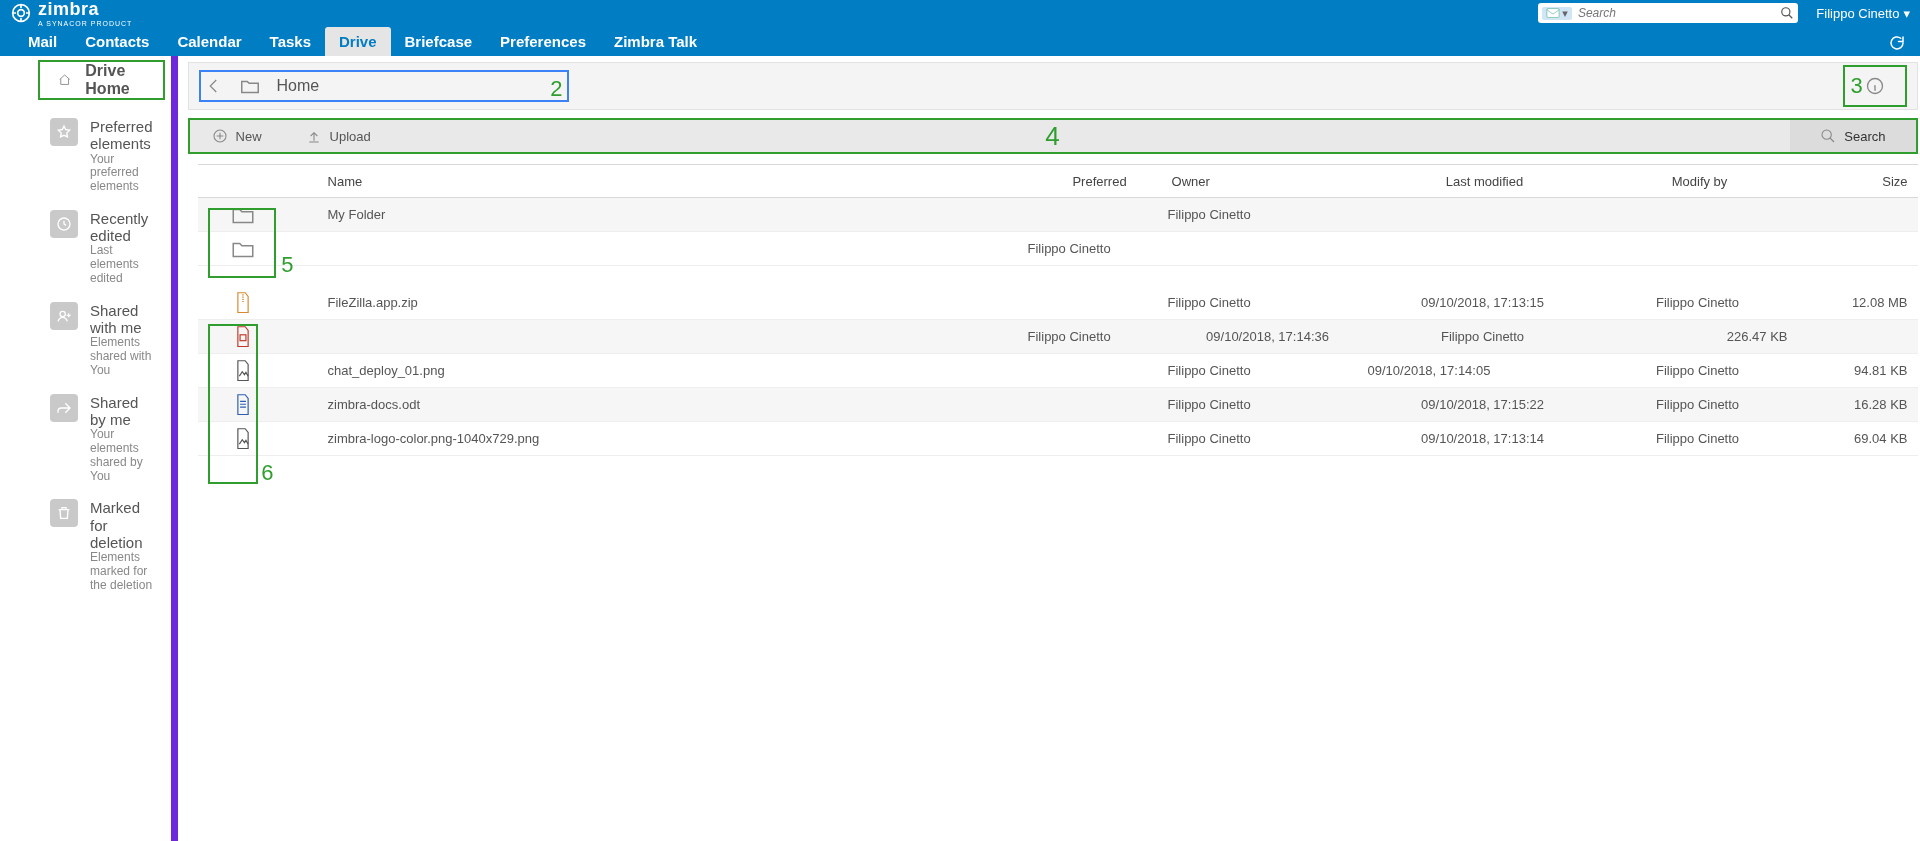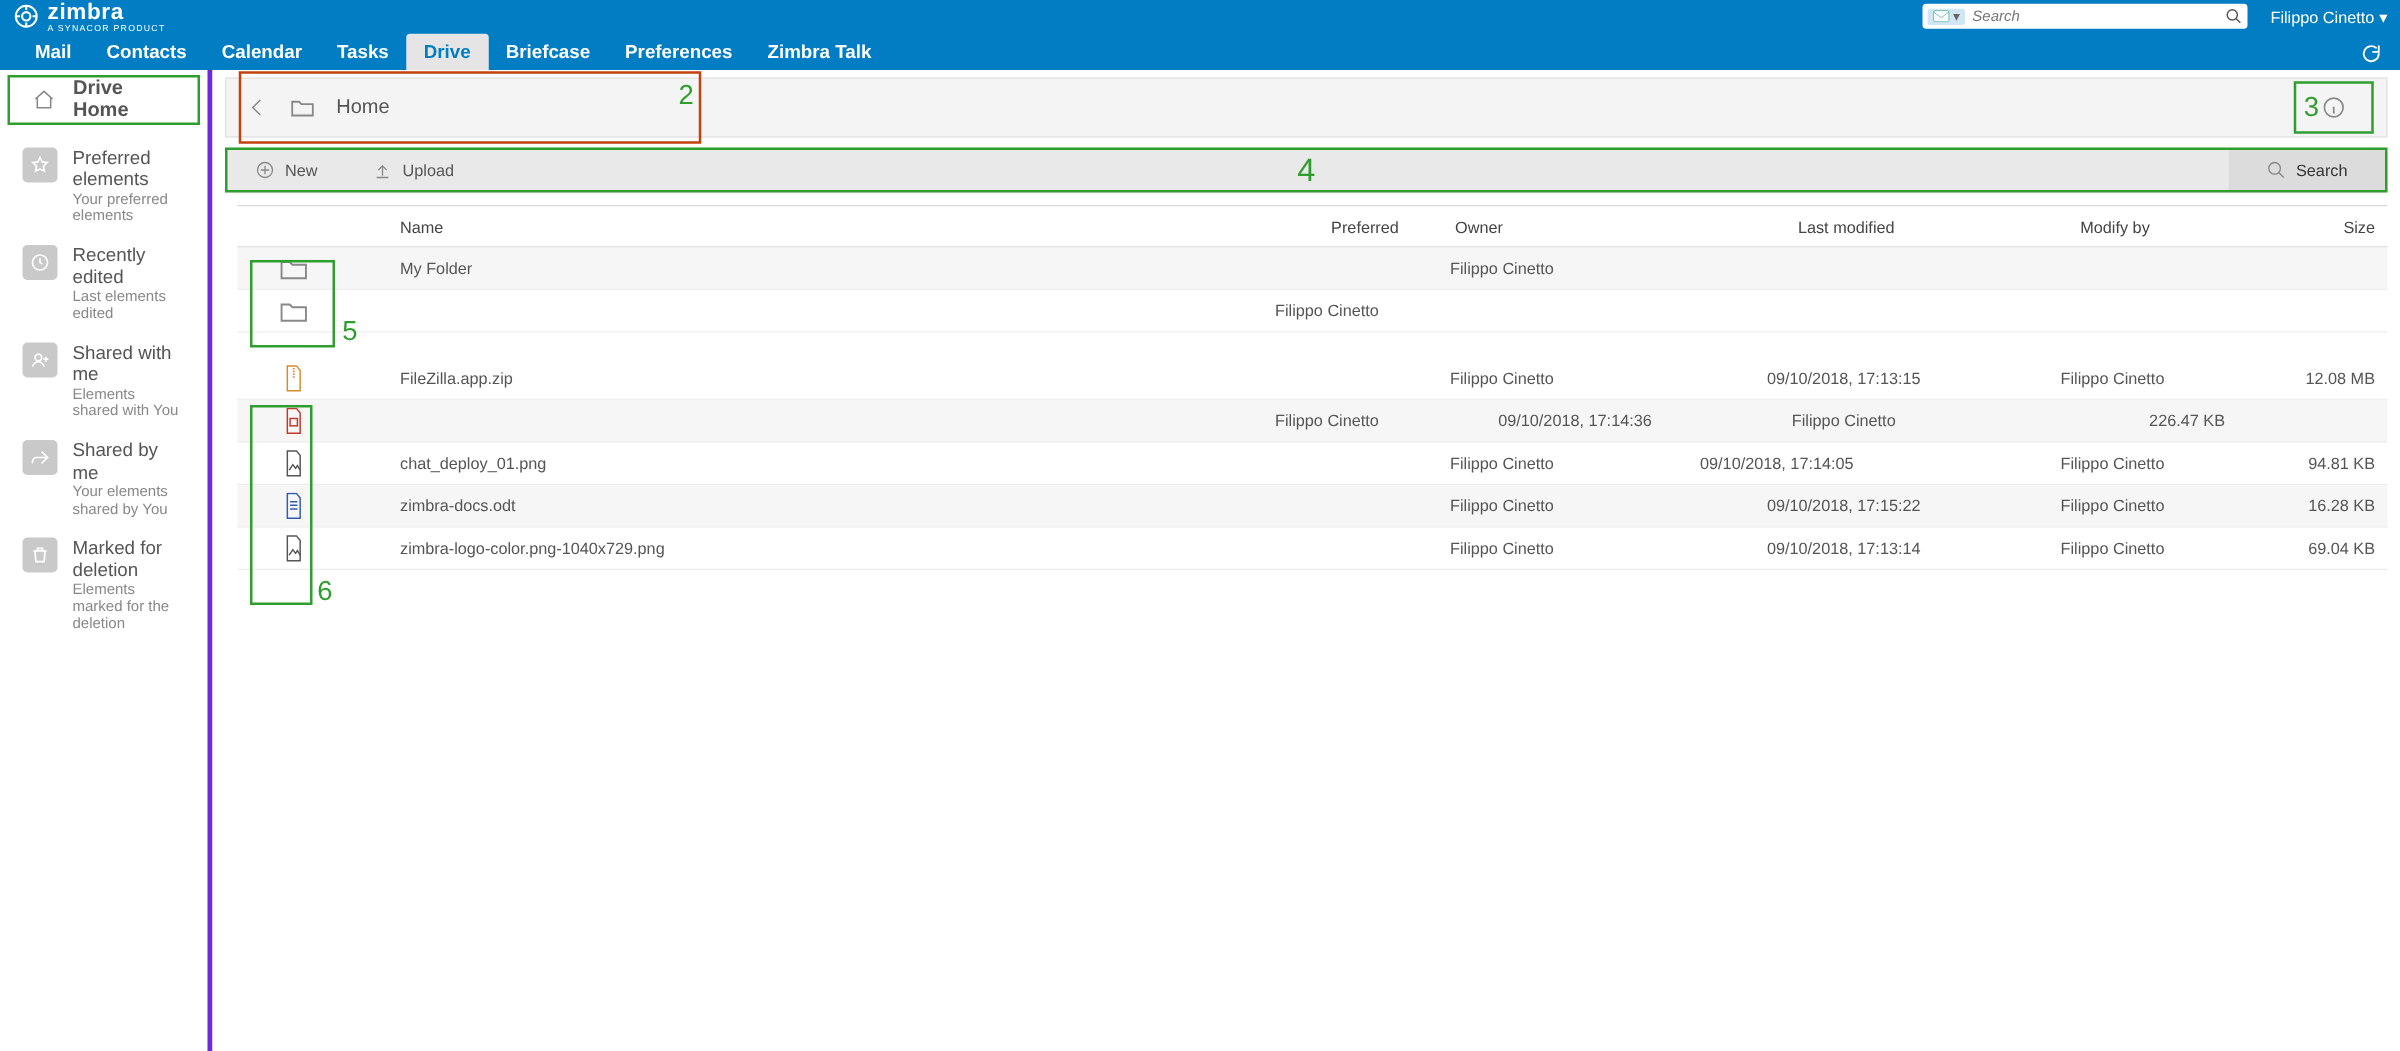--- a/index.html
+++ b/index.html
@@ -15,34 +15,34 @@
   .search-wrap .mail-chip { background: #d0e6f5; border-radius: 2px; padding: 0 4px; font-size: 11px; display: flex; align-items: center; gap: 2px; }
   .search-wrap input { border: 0; outline: 0; flex: 1; font-size: 12px; padding: 0 6px; font-style: italic; color: #888; background: transparent; }
   .user-menu { margin-left: 18px; font-size: 13px; display: flex; align-items: center; gap: 4px; cursor: pointer; }
   .banner-nav { height: 30px; display: flex; align-items: flex-end; padding-left: 14px; }
   .banner-nav .tab { color: #fff; font-weight: 700; font-size: 15px; padding: 6px 14px 6px; cursor: pointer; }
   .banner-nav .tab.active { background: #e5e5e5; color: #007dc3; border-radius: 3px 3px 0 0; }
   .banner-nav .refresh { margin-left: auto; padding: 4px 14px; cursor: pointer; }
 
   
   .body { display: flex; height: calc(841px - 56px); }
-  .sidebar { width: 320px; border-right: 4px solid #6d28d9; background: #fff; position: relative; }
+  .sidebar { width: 320px; border-right: 7px solid #6d28d9; background: #fff; position: relative; margin-left: 32px; }
   .side-header { height: 40px; display: flex; align-items: center; gap: 14px; padding: 0 18px; border: 2px solid #2f9e2f; margin: 4px 6px; }
   .side-header .ttl { font-size: 16px; font-weight: 600; color: #555; }
   .side-list { padding: 6px 14px; }
   .side-item { display: flex; gap: 12px; padding: 8px 4px; cursor: pointer; }
   .side-item .sq { width: 28px; height: 28px; border-radius: 4px; background: #c9c9c9; display: flex; align-items: center; justify-content: center; color: #fff; flex: 0 0 28px; }
   .side-item .lbls { line-height: 1.15; }
   .side-item .lbls .main { font-size: 15px; color: #555; }
   .side-item .lbls .sub  { font-size: 12px; color: #888; }
 
   
   .main { flex: 1; position: relative; background:#fff; }
   .breadcrumb { height: 48px; margin: 6px 10px 0 10px; background: #f4f4f4; border: 1px solid #e2e2e2; display: flex; align-items: center; padding: 0 10px; gap: 16px; position: relative; }
-  .bc-left { display: flex; align-items: center; gap: 16px; border: 2px solid #c2410c; height: 58px; padding: 0 10px 0 4px; width: 370px; position: relative; }
+  .bc-left { display: flex; align-items: center; gap: 16px; border: 2px solid #3b82f6; height: 32px; padding: 0 10px 0 4px; width: 370px; position: relative; }
   .bc-left .num2 { position: absolute; right: 4px; top: 4px; color: #2f9e2f; font-size: 22px; }
   .bc-title { font-size: 16px; color: #555; }
   .bc-right { margin-left: auto; border: 2px solid #2f9e2f; height: 42px; width: 64px; display:flex; align-items:center; justify-content:center; gap:4px; position:relative;}
   .bc-right .num3 { position:absolute; left:6px; color:#2f9e2f; font-size:22px;}
 
   .toolbar { height: 36px; margin: 8px 10px 0 10px; background: #e9e9e9; border: 2px solid #2f9e2f; display: flex; align-items: center; position: relative; }
   .toolbar .grp { display:flex; align-items:center; gap:8px; padding:0 22px; height:100%; font-size:13px; color:#555; cursor:pointer;}
   .toolbar .num4 { position:absolute; left:50%; transform:translateX(-50%); color:#2f9e2f; font-size:26px; }
   .toolbar .search-btn { margin-left:auto; background:#dcdcdc; height:100%; display:flex; align-items:center; gap:8px; padding:0 30px; cursor:pointer;}
 

